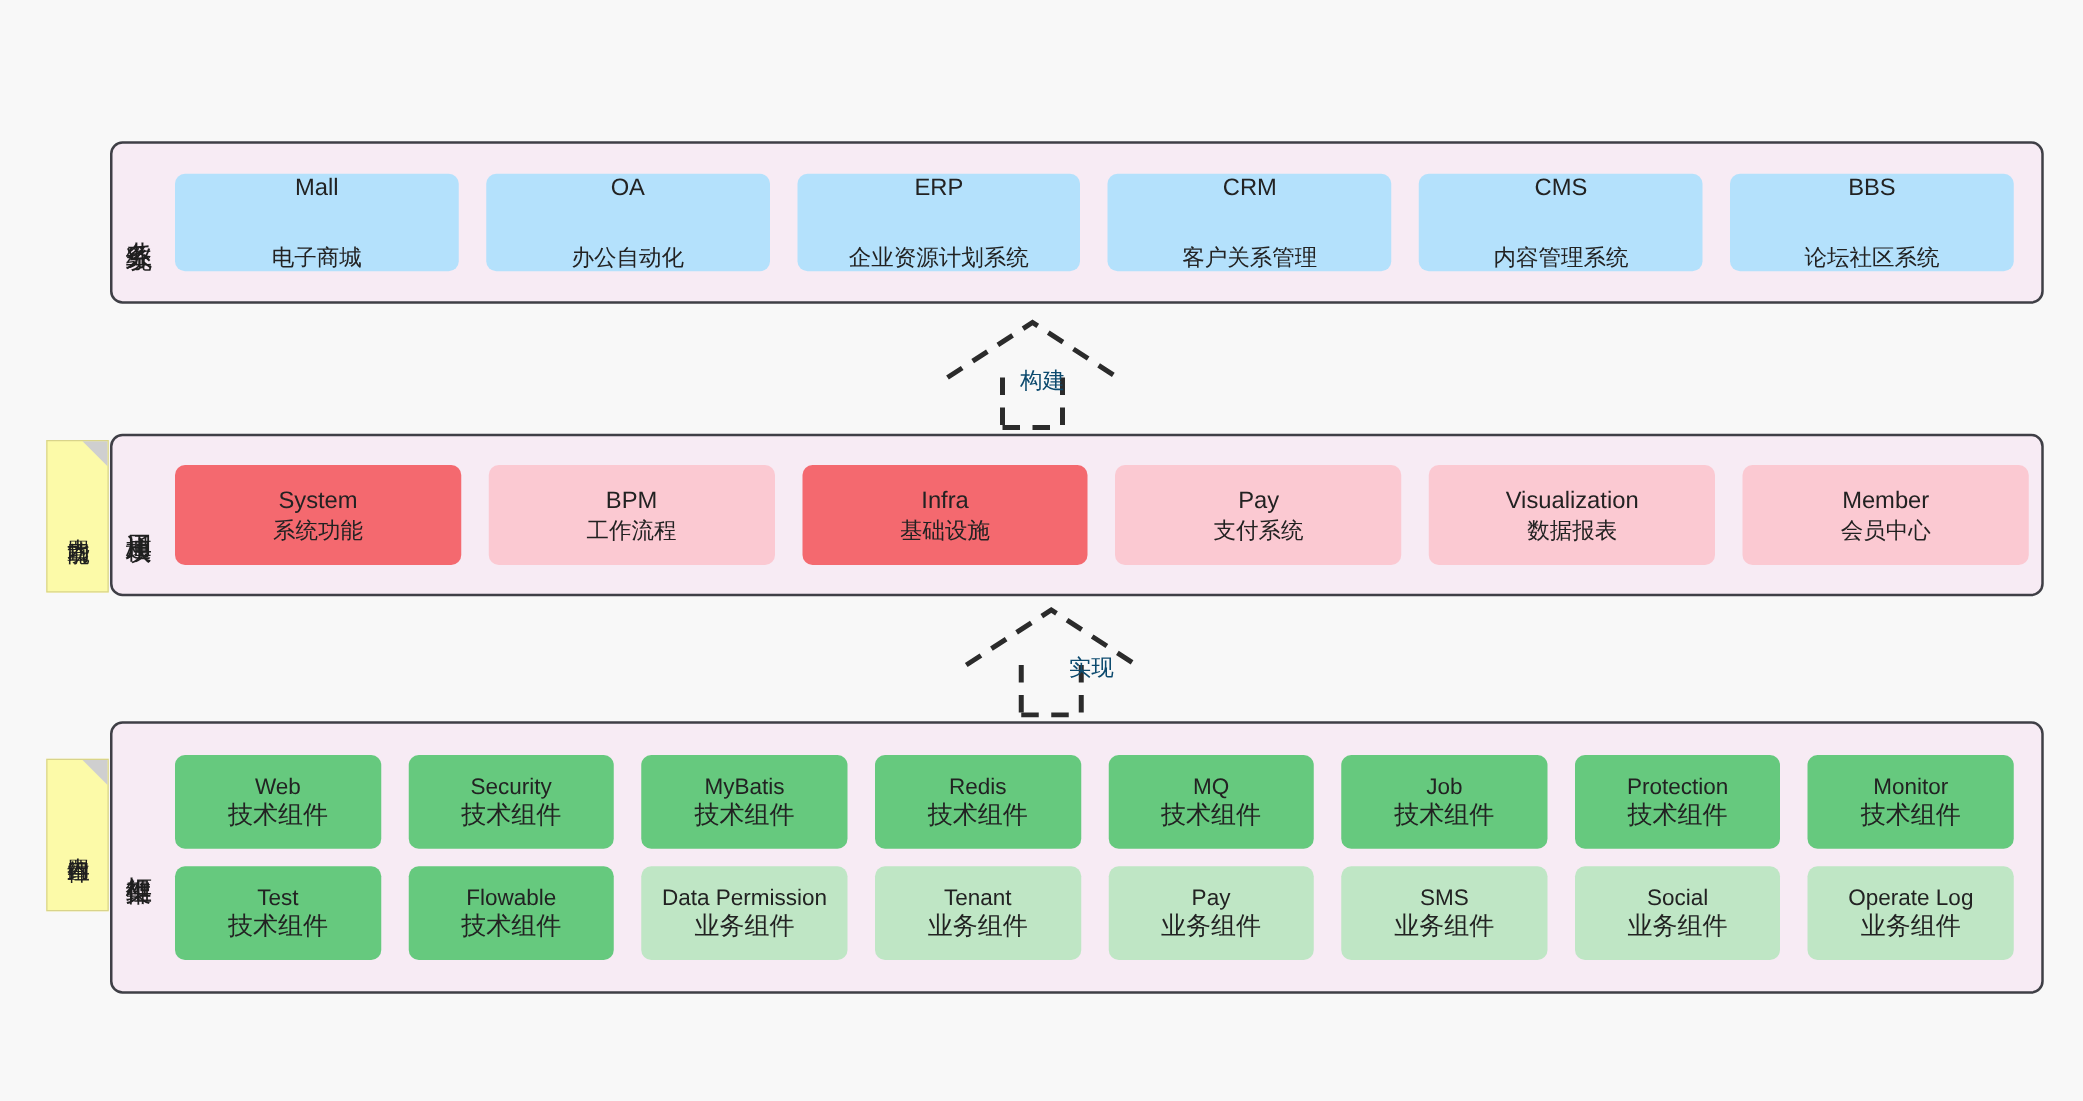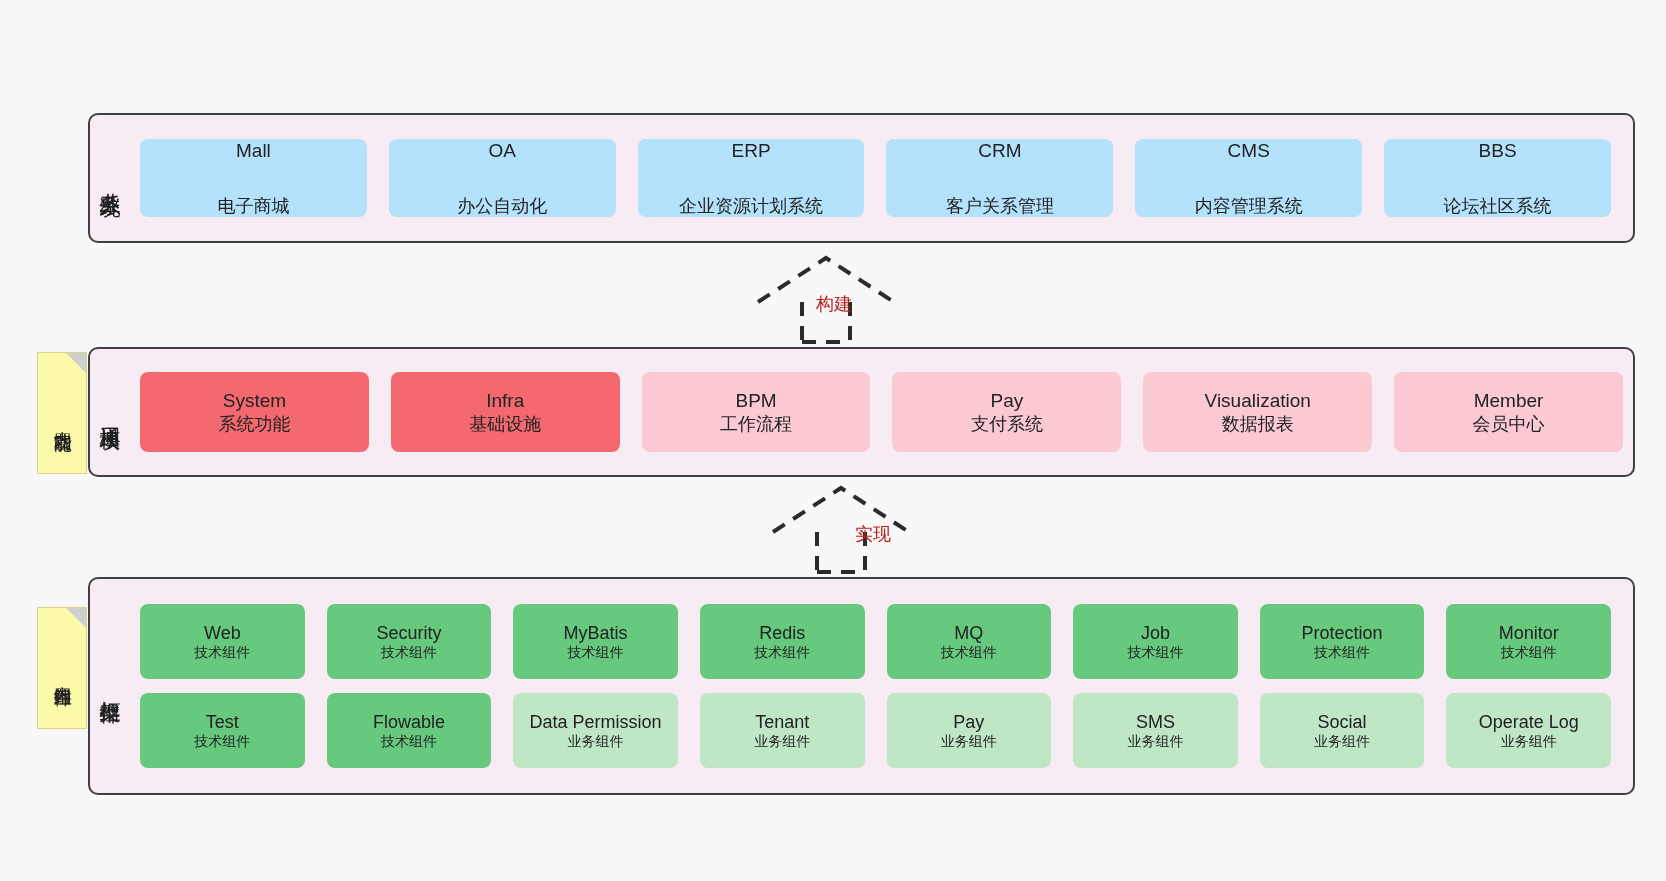--- a/index.html
+++ b/index.html
@@ -92,21 +92,21 @@
   #layer-business  .card { height: 78px; }
 
   #layer-common    { left: 88px;  top: 347px; width: 1547px; height: 130px; }
   #layer-common    .layer-body { padding: 0 10px 0 10px; }
   #layer-common    .card { height: 80px; }
 
   #layer-framework { left: 88px;  top: 577px; width: 1547px; height: 218px; }
   #layer-framework .layer-body { padding: 0 22px 0 10px; gap: 14px; }
   #layer-framework .card { height: 75px; font-size: 18px; }
   #layer-framework .card .c-title { font-size: 18px; }
-  #layer-framework .card .c-sub   { font-size: 14px; }
+  #layer-framework .card .c-sub   { font-size: 20px; }
 
   
   .sticky {
     position: absolute;
     box-sizing: border-box;
     width: 50px;
     background: #fcfaa8;
     border: 1px solid #d9d48a;
     font-size: 18px;
     line-height: 1.2;
@@ -131,21 +131,21 @@
   #sticky-framework { left: 37px; top: 607px; height: 122px; }
 
   
   .arrow-group { position: absolute; }
   #arrow-build   { left: 750px; top: 252px;  width: 180px; height: 92px; }
   #arrow-impl    { left: 765px; top: 482px;  width: 180px; height: 92px; }
   .arrow-group svg { display: block; }
   .arrow-label {
     position: absolute;
     font-size: 18px;
-    color: #b91c1c;
+    color: #0c4a6e;
     background: transparent;
     white-space: nowrap;
   }
   #arrow-build .arrow-label { left: 66px; top: 40px; }
   #arrow-impl  .arrow-label { left: 66px; top: 40px; margin-left: 24px; }
 </style>
 </head>
 <body>
 
 <div id="stage">
@@ -197,27 +197,27 @@
     <span>内置功能</span>
   </div>
   <div class="layer" id="layer-common">
     <div class="layer-title">通用模块</div>
     <div class="layer-body">
       <div class="row">
         <div class="card red">
           <span class="c-title">System</span>
           <span class="c-sub">系统功能</span>
         </div>
+        <div class="card pink">
+          <span class="c-title">BPM</span>
+          <span class="c-sub">工作流程</span>
+        </div>
         <div class="card red">
           <span class="c-title">Infra</span>
           <span class="c-sub">基础设施</span>
-        </div>
-        <div class="card pink">
-          <span class="c-title">BPM</span>
-          <span class="c-sub">工作流程</span>
         </div>
         <div class="card pink">
           <span class="c-title">Pay</span>
           <span class="c-sub">支付系统</span>
         </div>
         <div class="card pink">
           <span class="c-title">Visualization</span>
           <span class="c-sub">数据报表</span>
         </div>
         <div class="card pink">

